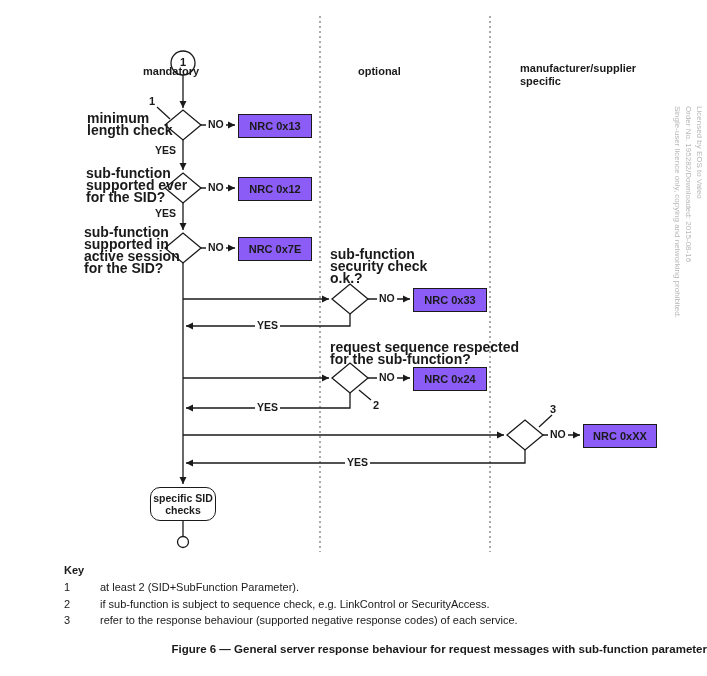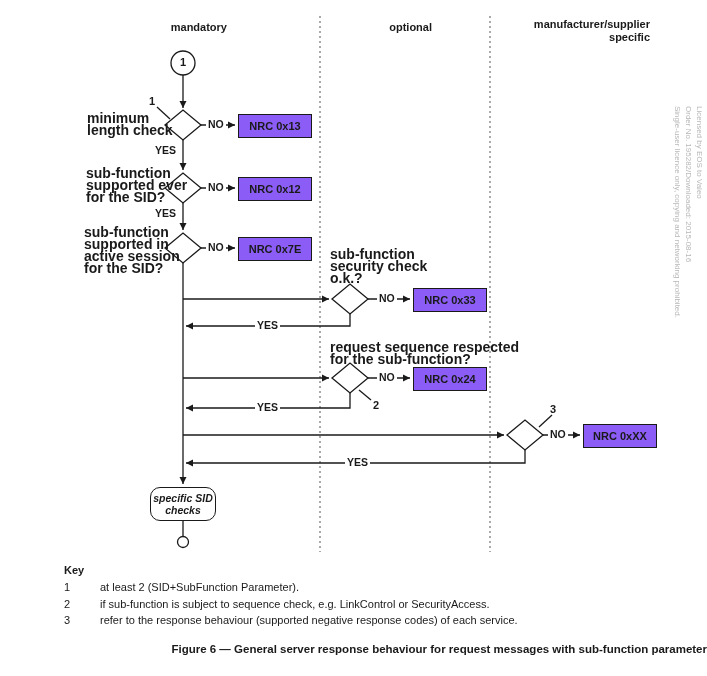--- a/index.html
+++ b/index.html
@@ -4,21 +4,21 @@
 <style>
   html,body{margin:0;padding:0;background:#fff;}
   .page{position:relative;width:707px;height:676px;background:#fff;overflow:hidden;
         font-family:"Liberation Sans",sans-serif;color:#1a1a1a;}
   svg{position:absolute;left:0;top:0;}
   .fl{stroke:#1a1a1a;stroke-width:1.3;fill:none;}
   .dash{stroke:#555;stroke-width:1;stroke-dasharray:2 3;fill:none;}
   .shape{fill:#fff;stroke:#1a1a1a;stroke-width:1.3;}
 
   .lane-h{position:absolute;font-weight:bold;font-size:11px;line-height:12.5px;
-          text-align:right;white-space:pre-line;}
+          text-align:left;white-space:pre-line;margin-top:44px;}
   #lane-mandatory{left:143px;top:21px;width:84px;}
   #lane-optional{left:358px;top:21px;width:74px;}
   #lane-manufacturer{left:520px;top:18px;width:130px;}
 
   .lbl{position:absolute;font-weight:bold;font-size:14px;line-height:12px;white-space:pre-line;}
   #lbl-minlen{left:87px;top:112px;}
   #lbl-ever{left:86px;top:167px;}
   #lbl-active{left:84px;top:226px;}
   #lbl-security{left:330px;top:248px;}
   #lbl-sequence{left:330px;top:341px;}
@@ -44,21 +44,21 @@
   #nrc-7e{left:238px;top:237px;}
   #nrc-33{left:413px;top:288px;}
   #nrc-24{left:413px;top:367px;}
   #nrc-xx{left:583px;top:424px;}
 
   #start-label{position:absolute;left:171px;top:56px;width:24px;text-align:center;
                font-weight:bold;font-size:11px;}
   #sid-box{position:absolute;left:150px;top:487px;width:64px;height:32px;
            border:1.3px solid #1a1a1a;border-radius:10px;background:#fff;
            display:flex;align-items:center;justify-content:center;text-align:center;
-           font-weight:bold;font-size:10.5px;line-height:12px;white-space:pre-line;font-style:italic;}
+           font-weight:bold;font-size:10.5px;line-height:12px;white-space:pre-line;}
 
   #key{position:absolute;left:64px;top:564px;width:600px;font-size:11px;}
   #key-title{font-weight:bold;margin-bottom:3px;}
   .key-row{display:flex;line-height:16.5px;}
   .key-ref{width:36px;flex:0 0 36px;}
 
   #caption{position:absolute;left:0;right:0;top:643px;text-align:right;
            font-weight:bold;font-size:11.5px;}
 
   #watermark{position:absolute;right:2px;top:106px;height:380px;writing-mode:vertical-rl;

